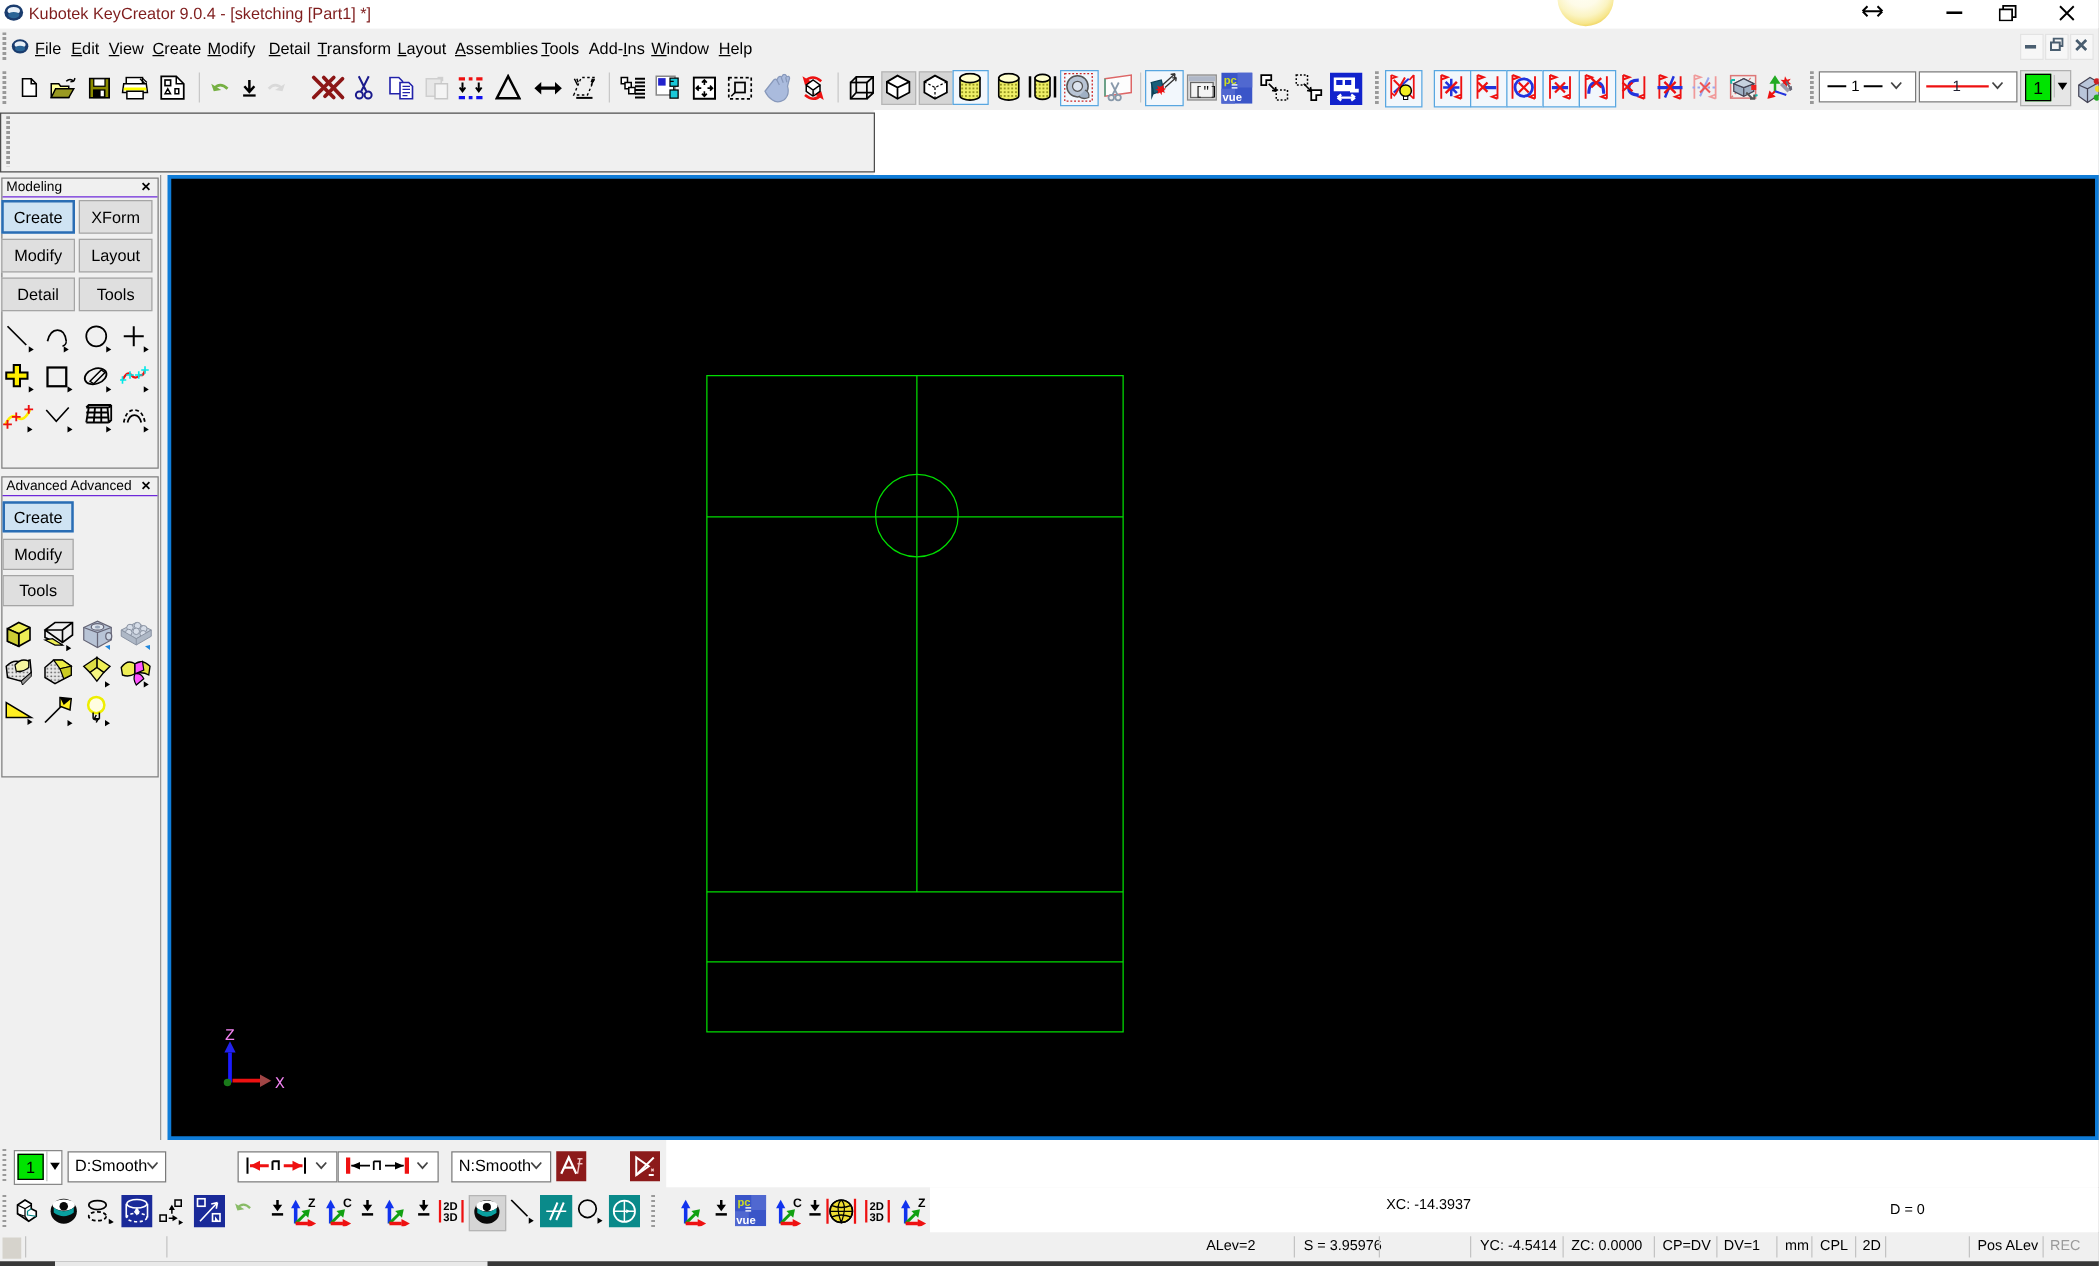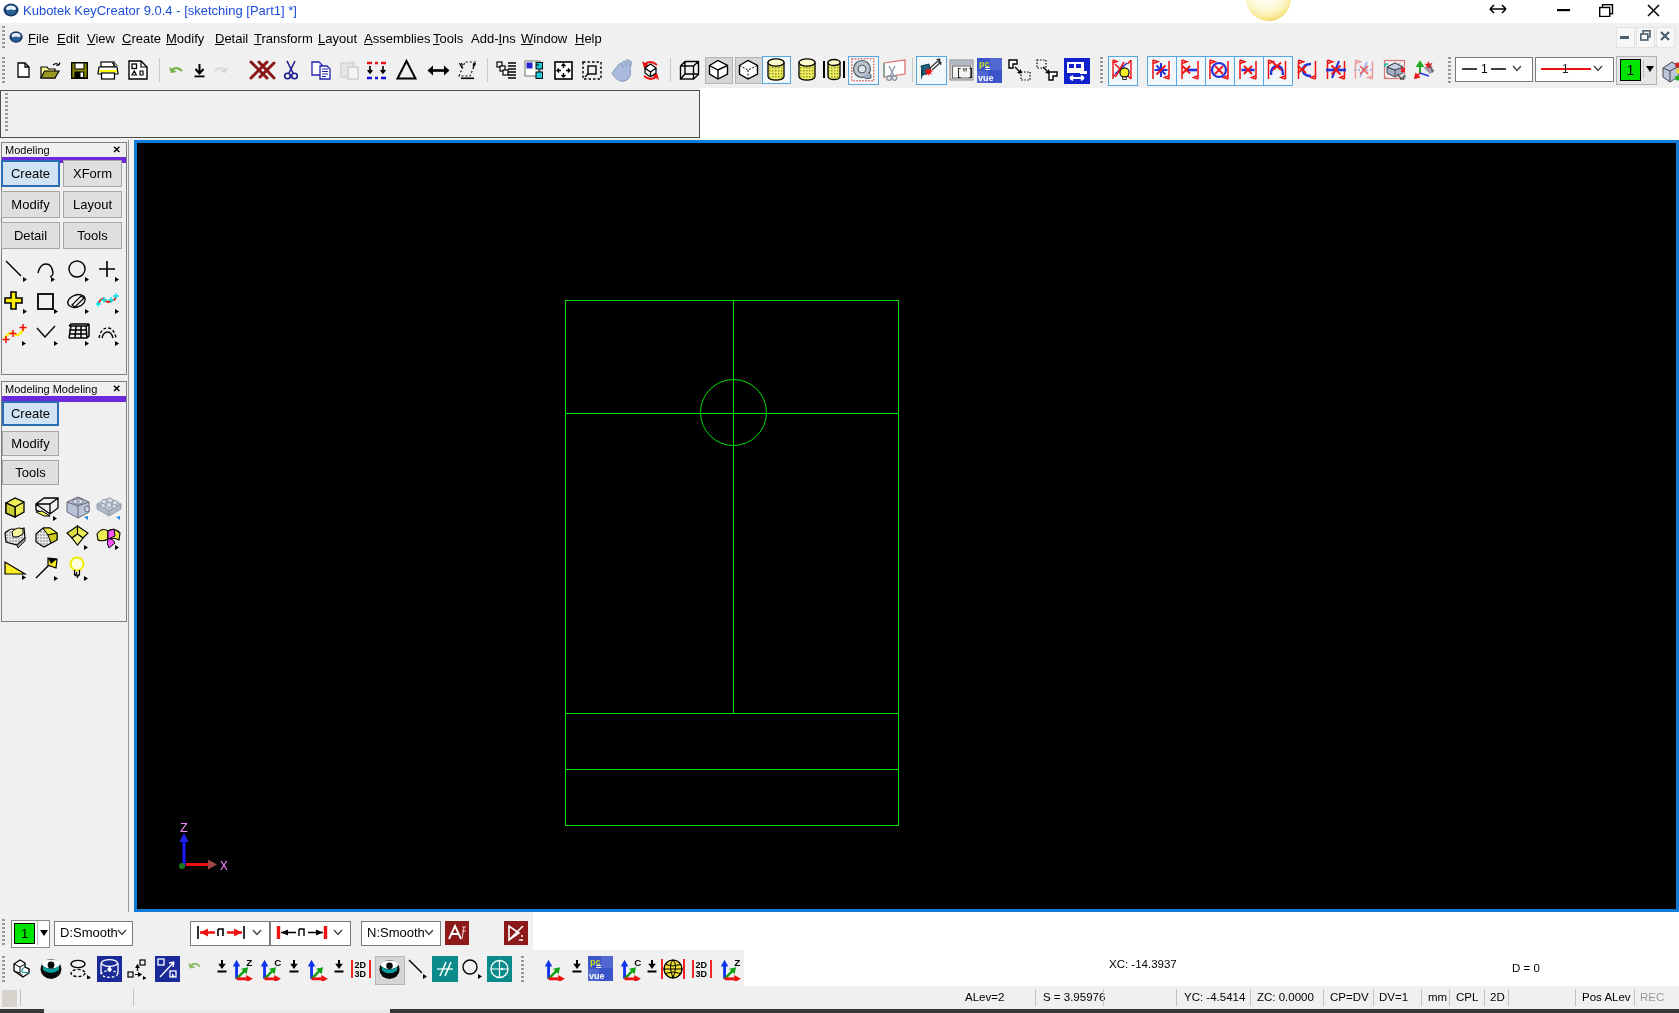--- a/index.html
+++ b/index.html
@@ -1,21 +1,21 @@
 <!DOCTYPE html>
 <html><head>
 <meta charset="utf-8">
 <style>
   html,body{margin:0;padding:0;}
   body{width:1679px;height:1013px;position:relative;overflow:hidden;
        font-family:"Liberation Sans", sans-serif;background:#f0f0f0;}
   .abs{position:absolute;}
   
   #titlebar{left:0;top:0;width:1679px;height:23px;background:#ffffff;}
-  #title-text{left:23px;top:3px;font-size:13px;color:#1d4ed8;}
+  #title-text{left:23px;top:3px;font-size:13px;color:#7f1d1d;}
   #orb{left:1246px;top:-24px;width:45px;height:45px;border-radius:50%;
     background:radial-gradient(circle at 45% 32%, #fffff8 0%, #fefbe8 38%, #fbf4c2 58%, #f7e68d 72%, #eed055 81%, rgba(238,208,85,0) 85%);}
   
   #menubar{left:0;top:23px;width:1679px;height:29px;background:#f0f0f0;}
   .menuitem{position:absolute;top:31px;font-size:13px;color:#000;}
   .menuitem u{text-decoration:underline;}
   .grip{position:absolute;width:3px;background-image:repeating-linear-gradient(to bottom,#999 0 2px,#f0f0f0 2px 4px);}
   .mdibtn{position:absolute;top:27px;width:17px;height:19px;border:1px solid #e3e3e3;background:#f7f7f7;}
   
   #toolbar{left:0;top:52px;width:1679px;height:36px;background:#f0f0f0;}
@@ -24,21 +24,21 @@
   .tbtn-sel{position:absolute;border:1px solid #58a6e0;background:#f2f7fc;}
   .tbtn-gray{position:absolute;background:#d5d5d5;border:1px solid #b5b5b5;}
   
   .combo{position:absolute;background:#fff;border:1px solid #7a7a7a;}
   
   #promptbox{left:0px;top:90px;width:698px;height:46px;background:#f0f0f0;border:1px solid #4d4d4d;}
   
   #sidebar{left:0;top:140px;width:134px;height:772px;background:#f0f0f0;}
   #splitline{left:128px;top:140px;width:1px;height:772px;background:#999;}
   .panel{position:absolute;border:1px solid #7e7e7e;background:#f0f0f0;}
-  .ptitle{position:absolute;left:0;top:0;right:0;height:14px;border-bottom:6px solid #6d28d9;
+  .ptitle{position:absolute;left:0;top:0;right:0;height:14px;border-bottom:1px solid #6d28d9;
           font-size:11px;color:#000;padding-left:3px;line-height:14px;}
   .pclose{position:absolute;top:1px;font-size:10px;font-weight:bold;color:#000;}
   .pbtn{position:absolute;background:#dfdfdf;border:1px solid #a5a5a5;font-size:13px;
         color:#000;text-align:center;}
   .pbtn.sel{background:#cfe3f3;border:2px solid #2a6db4;}
   
   #canvas{left:134px;top:140px;width:1545px;height:772px;background:#0f7cd8;}
   #canvas-inner{position:absolute;left:3px;top:3px;width:1539px;height:766px;background:#000;}
   
   #botrow1{left:0;top:912px;width:533px;height:38px;background:#f0f0f0;}
@@ -574,21 +574,21 @@
   <path d="M3 4 H21 M3 8 H21 M3 12 H21 M3 16 H21 M5 4 L3 16 M10 4 L9 16 M15 4 L15 16 M20 4 L21 16 M3 4 L5 2 L23 2 M21 4 L23 2 M23 2 V14 L21 16" fill="none" stroke="#000" stroke-width="1.5"></path>
   <path d="M19 19 l0 5 l4 -2.5 Z" fill="#000"></path>
 </svg>
 <svg class="abs" style="left:96px;top:322px" width="24" height="25" viewBox="0 0 24 25">
   <path d="M3 16 q2 -10 8.5 -10 q6.5 0 8.5 10" fill="none" stroke="#000" stroke-width="1.4" stroke-dasharray="3 2"></path>
   <path d="M6 16 q1.5 -6 5.5 -6 q4 0 5.5 6" fill="none" stroke="#000" stroke-width="1.4"></path>
   <path d="M19 19 l0 5 l4 -2.5 Z" fill="#000"></path>
 </svg>
 
 <div class="panel" style="left:1px;top:381px;width:124px;height:239px">
-  <div class="ptitle">Modeling Modeling</div>
+  <div class="ptitle">Advanced Advanced</div>
   <div class="pclose" style="right:5px">✕</div>
 </div>
 <div class="pbtn sel" style="left:2px;top:401px;width:53px;height:21px;line-height:21px">Create</div>
 <div class="pbtn" style="left:2px;top:431px;width:55px;height:23px;line-height:23px">Modify</div>
 <div class="pbtn" style="left:2px;top:460px;width:55px;height:23px;line-height:23px">Tools</div>
 
 <svg class="abs" style="left:3px;top:496px" width="24" height="24" viewBox="0 0 24 24">
   <path d="M3 7 L12 2 L21 6 L21 16 L12 21 L3 17 Z" fill="#eeee55" stroke="#000" stroke-width="1.3"></path>
   <path d="M3 7 L12 11 L21 6 M12 11 V21" fill="none" stroke="#000" stroke-width="1.3"></path>
   <path d="M3 7 L12 11 L12 21 L3 17 Z" fill="#cccc33" stroke="#000" stroke-width="1.3"></path>

